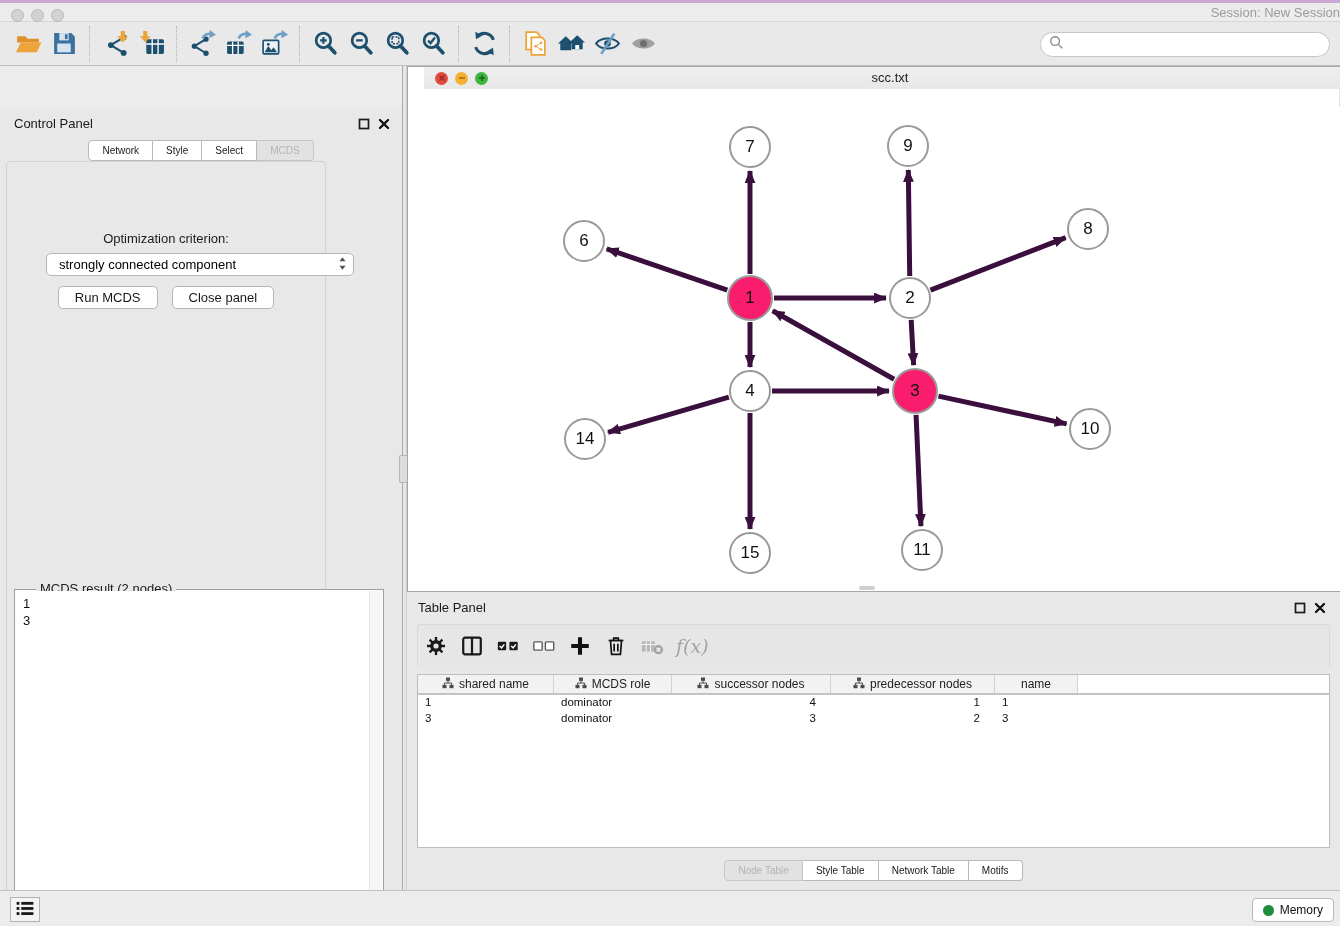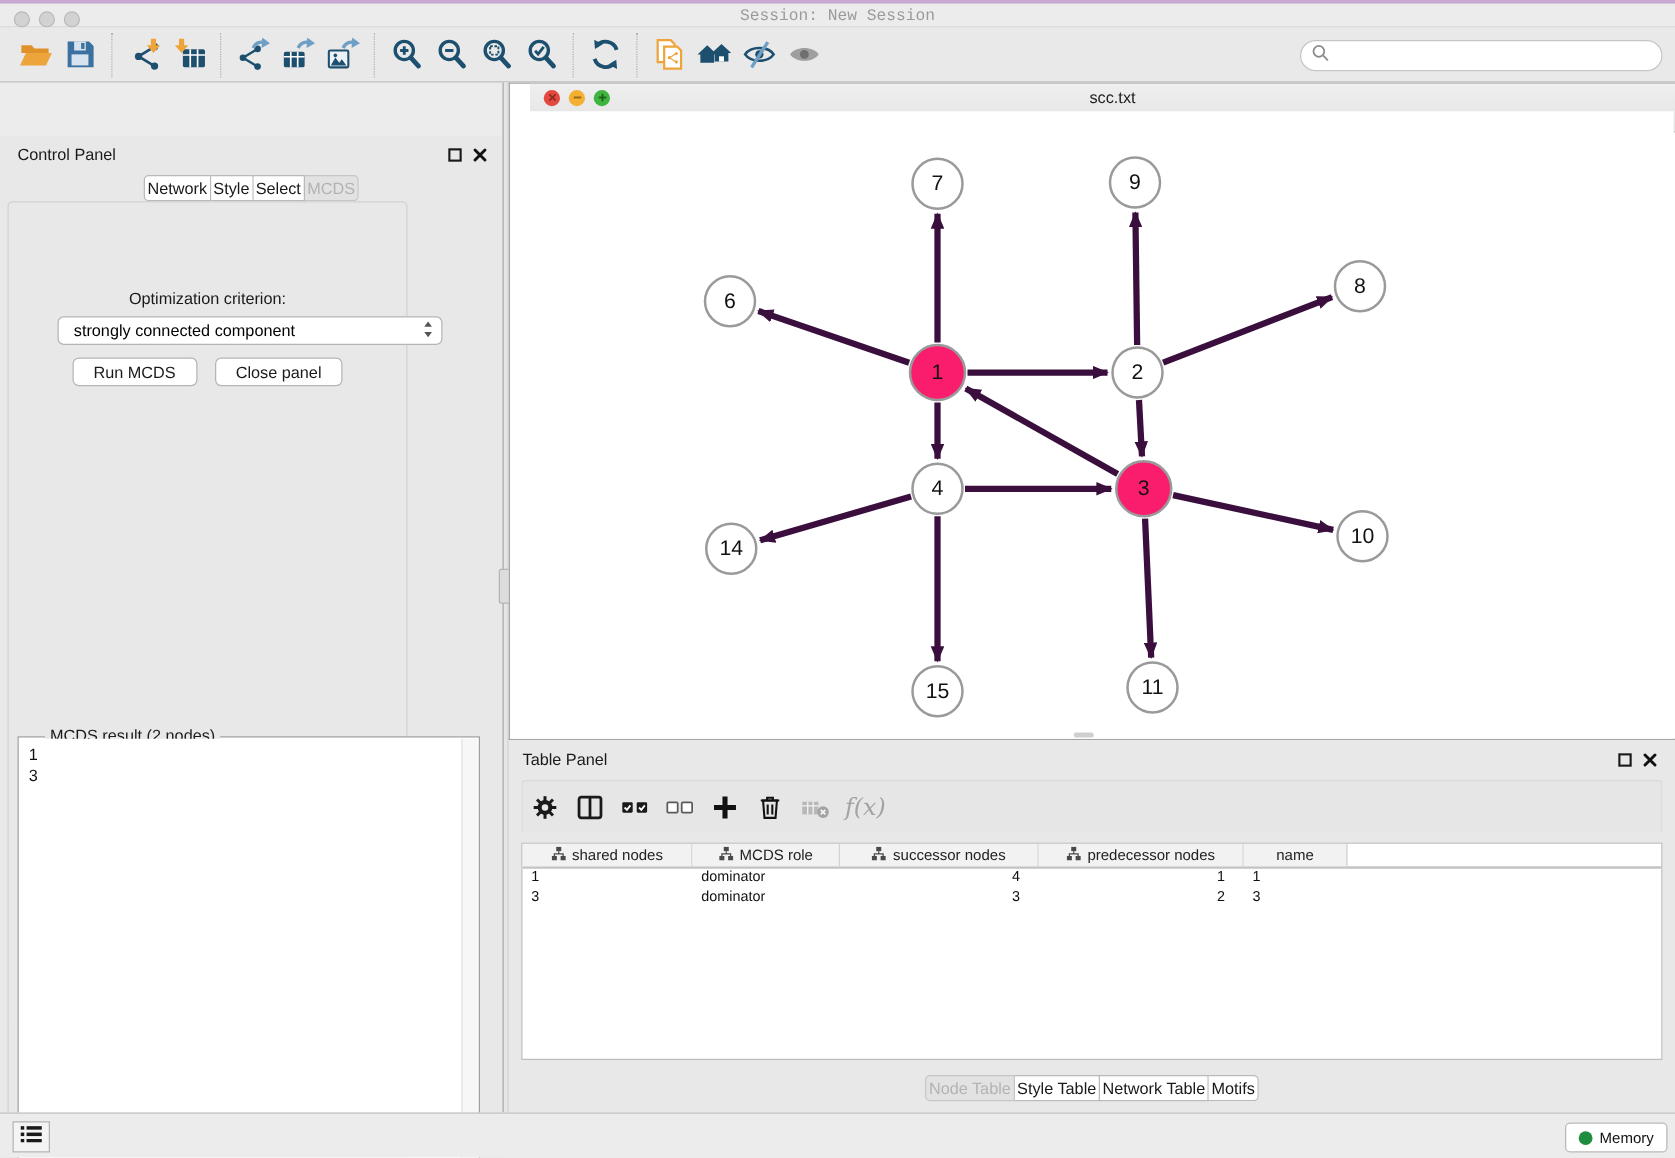--- a/index.html
+++ b/index.html
@@ -3,21 +3,21 @@
 <meta charset="utf-8">
 <style>
   * { margin:0; padding:0; box-sizing:border-box; }
   html,body { width:1340px; height:926px; }
   body { font-family:"Liberation Sans", sans-serif; background:#ececec; position:relative; overflow:hidden; }
   #app { position:absolute; inset:0; width:1340px; height:926px; background:#ececec; }
 
   
   .top-strip { position:absolute; left:0; top:0; width:100%; height:3px; background:var(--lavender); }
   .titlebar { position:absolute; left:0; top:3px; width:100%; height:19px; background:#ececec; border-bottom:1px solid #d6d6d6; }
-  .titlebar .title { position:absolute; left:0; right:0; top:2px; text-align:center; font-size:13px; color:#9b9b9b;font-family:Liberation Mono, monospace; }
+  .titlebar .title { position:absolute; left:0; right:0; top:2px; text-align:right; font-size:13px; color:#9b9b9b; }
   .traffic { position:absolute; top:6px; width:13px; height:13px; border-radius:50%; }
   .traffic.gray { background:#d2d2d2; border:1px solid #b9b9b9; }
 
   
   .toolbar { position:absolute; left:0; top:22px; width:100%; height:44px; background:#e9e9e9; border-bottom:1px solid #c0c0c0; display:flex; align-items:center; padding-left:10px; }
   .tb-btn { width:36px; height:34px; display:flex; align-items:center; justify-content:center; cursor:default; }
   .tb-btn svg { width:27px; height:27px; }
   .tb-sep { width:0; height:36px; border-left:1px dotted #b2b2b2; margin:0 7px; }
   .searchbox { position:absolute; right:10px; top:32px; width:290px; height:25px; background:#fff; border:1px solid #c6c6c6; border-radius:13px; display:flex; align-items:center; padding-left:8px; }
   .searchbox svg { width:15px; height:15px; }
@@ -25,21 +25,21 @@
 
   
   .control-panel { position:absolute; left:0; top:66px; width:402px; height:824px; background:#e8e8e8;margin-top:43px; }
   .panel-header { position:relative; height:30px; }
   .panel-header .ph-title { position:absolute; left:14px; top:7px; font-size:13px; color:#1a1a1a; }
   .ph-icons { position:absolute; right:12px; top:8px; display:flex; gap:7px; }
   .ph-icons .ph-ic { width:13px; height:13px; display:flex; align-items:center; justify-content:center; }
   .ph-ic svg { width:12px; height:12px; }
 
   .tabs-row { position:absolute; left:0; top:31px; width:100%; display:flex; justify-content:center; }
-  .tab { border:1px solid #b9b9b9; border-left:none; background:#fff; font-size:13px; color:#1a1a1a; padding:3px 2px 4px; height:21px; line-height:14px; }
+  .tab { border:1px solid #b9b9b9; border-left:none; background:#fff; font-size:10px; color:#1a1a1a; padding:3px 13px 4px; height:21px; line-height:14px; }
   .tab:first-child { border-left:1px solid #b9b9b9; border-radius:4px 0 0 4px; }
   .tab:last-child { border-radius:0 4px 4px 0; }
   .tab.sel-disabled { background:#e2e2e2; color:#b3b3b3; border-color:#c6c6c6; }
 
   .cp-content { position:absolute; left:6px; top:52px; width:320px; height:766px; background:#e8e8e8; border:1px solid #d2d2d2; border-radius:4px;padding-left:48px; }
   .opt-label { position:absolute; left:0; width:100%; top:69px; text-align:center; font-size:13px; color:#1a1a1a; }
   .criterion-select { position:absolute; left:39px; top:91px; width:308px; height:23px; background:#fff; border:1px solid #b5b5b5; border-radius:5px; display:flex; align-items:center; padding:0 6px 0 12px; font-size:13px; }
   .criterion-select .sel-text { flex:1; }
   .criterion-select svg { width:9px; height:15px; }
   .cp-buttons { position:absolute; left:0; top:124px; width:100%; display:flex; justify-content:center; gap:14px; }
@@ -435,21 +435,21 @@
       <div class="t-headrow">
           <div class="t-hcell" style="width: 136px;">
             <span><svg viewBox="0 0 12 12">
                 <g fill="#4a4a4a">
                   <rect x="4" y="0.5" width="4" height="3.4"></rect>
                   <rect x="0.5" y="7.8" width="4" height="3.4"></rect>
                   <rect x="7.5" y="7.8" width="4" height="3.4"></rect>
                 </g>
                 <path d="M6 3.9V6M2.5 7.8V6h7v1.8" stroke="#4a4a4a" fill="none" stroke-width="1"></path>
               </svg></span>
-            <span>shared nodes</span>
+            <span>shared name</span>
           </div>
           <div class="t-hcell" style="width: 118px;">
             <span><svg viewBox="0 0 12 12">
                 <g fill="#4a4a4a">
                   <rect x="4" y="0.5" width="4" height="3.4"></rect>
                   <rect x="0.5" y="7.8" width="4" height="3.4"></rect>
                   <rect x="7.5" y="7.8" width="4" height="3.4"></rect>
                 </g>
                 <path d="M6 3.9V6M2.5 7.8V6h7v1.8" stroke="#4a4a4a" fill="none" stroke-width="1"></path>
               </svg></span>

